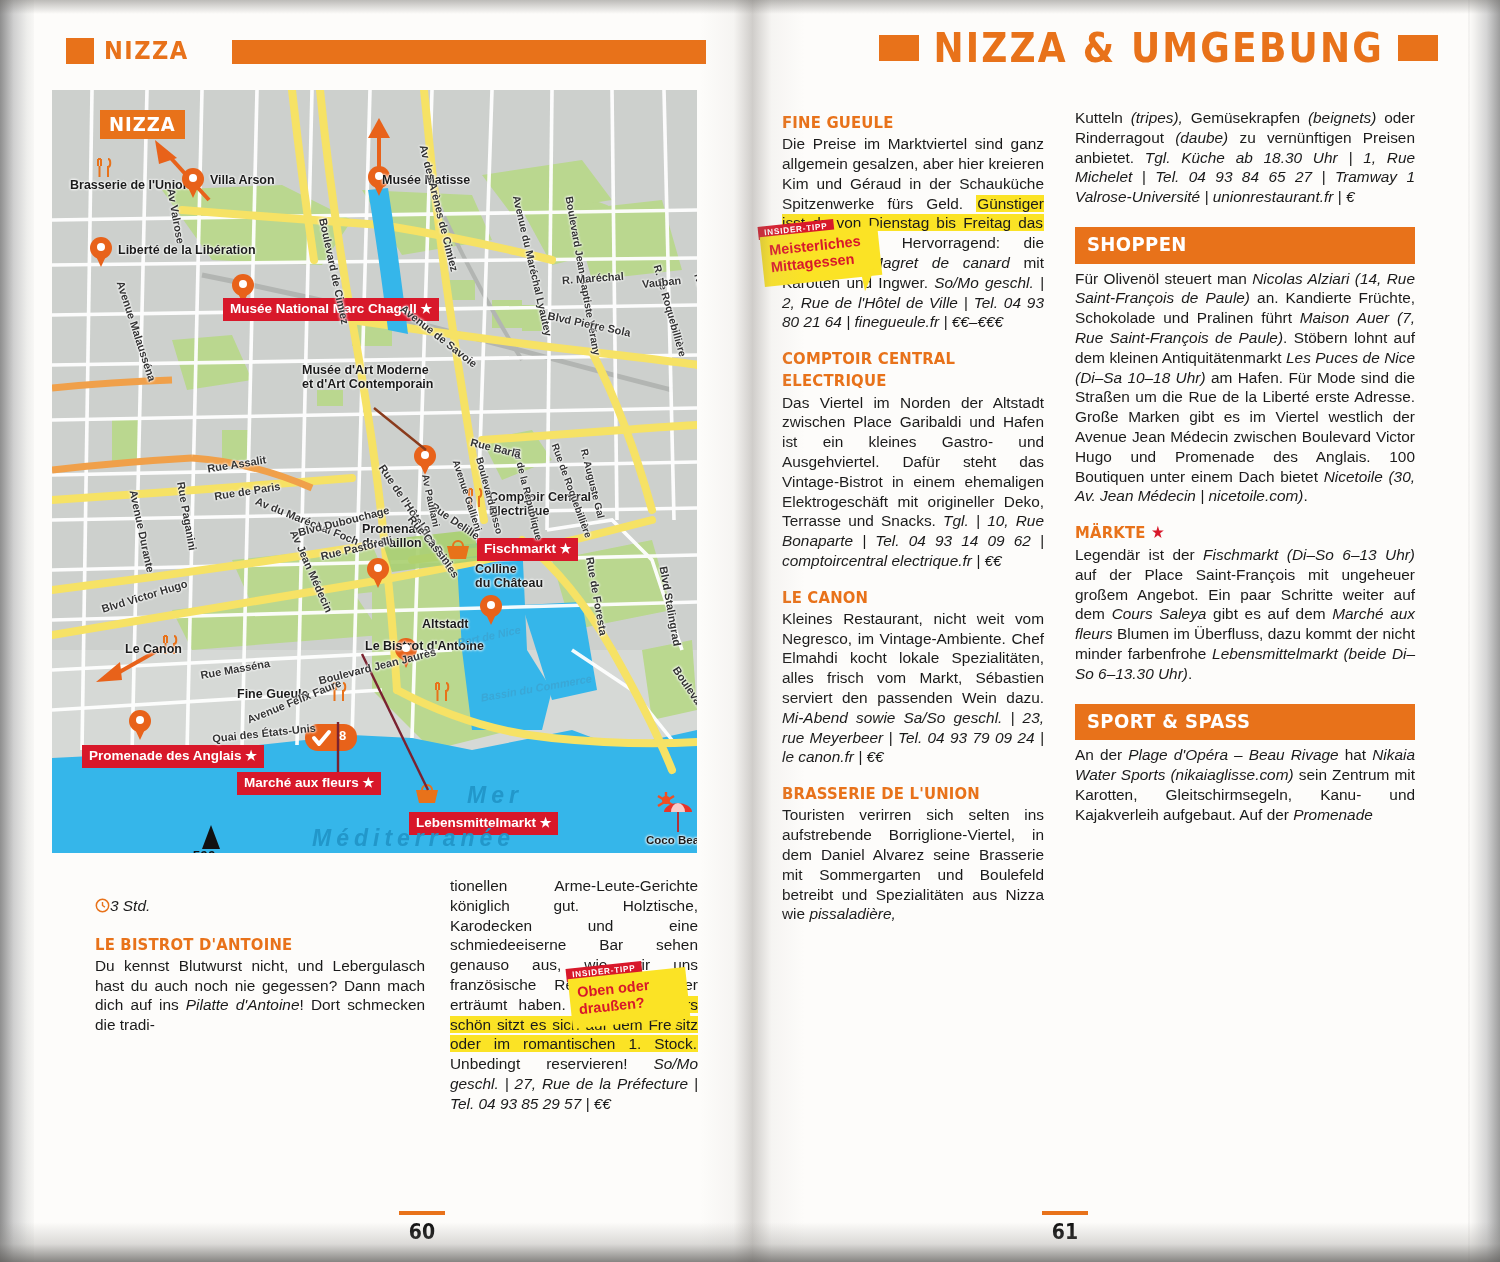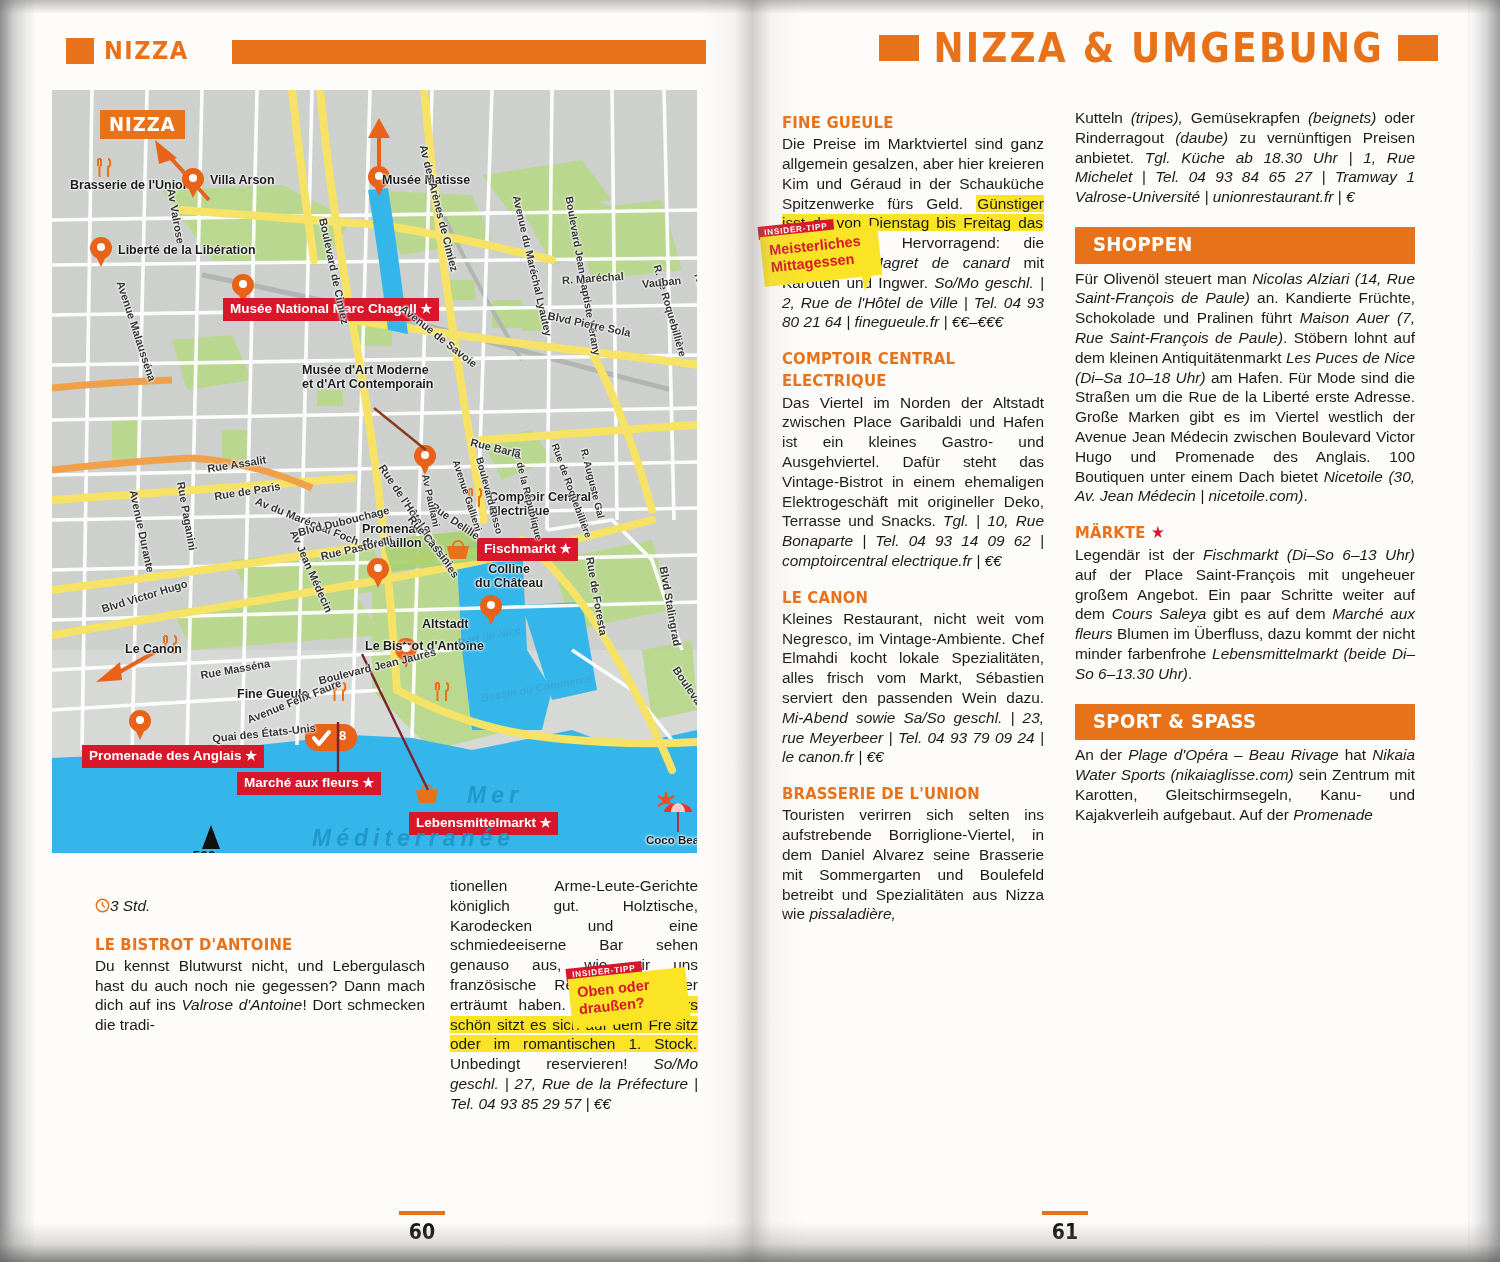--- a/index.html
+++ b/index.html
@@ -117,21 +117,21 @@
   
   .col {
     position:absolute;
     font-family:"Liberation Sans",sans-serif;
     font-size:15.4px; line-height:1.285; color:#1a1a1a;
     text-align:justify; -webkit-hyphens:none; hyphens:none;
   }
   .col p { margin:0 0 0 0; text-align:justify; text-justify:inter-word; }
   .sec-h {
     background:#e8721a; color:#fff; font-weight:700; font-size:20px;
-    letter-spacing:.4px; padding:5px 18px 6px; margin:4px 0 5px;
+    letter-spacing:.4px; padding:5px 12px 6px; margin:4px 0 5px;
     font-family:"DejaVu Sans Condensed","Liberation Sans",sans-serif;
   }
   .sub-h {
     color:#e8721a; font-weight:700; font-size:16.5px; letter-spacing:.2px;
     margin:0 0 1px; font-family:"DejaVu Sans Condensed","Liberation Sans",sans-serif;
     text-align:left;
   }
   .sub-h .star { color:#d8182a; font-size:17px; }
   i.it, em { font-style:italic; }
   .hl { background:#fbe325; padding:0 1px; }
@@ -345,21 +345,21 @@
         <path d="M2 6 h22 l-3 13 H5 Z" fill="#e8721a"></path>
         <path d="M8 6 a5 5 0 0 1 10 0" stroke="#e8721a" stroke-width="2" fill="none"></path>
       </svg>
     <div class="redbox" style="left:425px;top:448px;">
       <span>Fischmarkt</span> <span class="st">★</span>
     </div>
 
     <div class="pin" style="left:428px;top:505px;">
         <i></i>
       </div>
-    <div class="mlabel" style="left:423px;top:472px;text-align:center;">Colline<br>du Château</div>
+    <div class="mlabel" style="left:423px;top:472px;">Colline<br>du Château</div>
 
     <svg class="fork" style="left:108px;top:545px;" viewBox="0 0 20 20">
         <path d="M4 1 v7 M7 1 v7 M5.5 8 v11 M4 1 h3" stroke="#e8721a" stroke-width="2" fill="none"></path>
         <path d="M14 1 c3 0 3 8 0 8 v10" stroke="#e8721a" stroke-width="2" fill="none"></path>
       </svg>
     <svg style="position:absolute;left:28px;top:552px;width:90px;height:45px;">
         <line x1="82" y1="6" x2="36" y2="32" stroke="#e8621a" stroke-width="4"></line>
         <polygon points="16,40 40,20 42,38" fill="#e8621a"></polygon>
       </svg>
     <div class="mlabel" style="left:73px;top:552px;">Le Canon</div>
@@ -495,21 +495,21 @@
       <br>
       <span class="clockicon">
         <svg width="15" height="15" viewBox="0 0 16 16">
             <circle cx="8" cy="8" r="6.6" fill="none" stroke="#e8721a" stroke-width="1.6"></circle>
             <path d="M8 4.2 V8 l2.6 1.8" stroke="#e8721a" stroke-width="1.5" fill="none"></path>
           </svg>
       </span><span>3 Std.</span>
     </p>
     <div class="gap"></div>
     <div class="sub-h">LE BISTROT D'ANTOINE</div>
-    <p><span>Du kennst Blutwurst nicht, und Lebergulasch hast du auch noch nie gegessen? Dann mach dich auf ins </span><em>Valrose d'Antoine</em><span>! Dort schmecken die tradi-</span></p>
+    <p><span>Du kennst Blutwurst nicht, und Lebergulasch hast du auch noch nie gegessen? Dann mach dich auf ins </span><em>Pilatte d'Antoine</em><span>! Dort schmecken die tradi-</span></p>
   </div>
 
   <div class="col" id="lcol2" style="left:450px; top:876px; width:248px;">
     <p><span>tionellen Arme-Leute-Gerichte königlich gut. Holztische, Karodecken und eine schmiedeeiserne Bar sehen genauso aus, wie wir uns französische Restaurants immer erträumt haben. </span><span class="hl">Ganz besonders schön sitzt es sich auf dem Freisitz oder im romantischen 1. Stock.</span><span> Unbedingt reservieren! </span><em>So/Mo geschl. | 27, Rue de la Préfecture | Tel. 04 93 85 29 57 | €€</em></p>
   </div>
 
   <div class="tip" style="left:570px; top:958px;">
     <div class="tag">INSIDER-TIPP</div>
     <div class="body">
       <span>Oben oder</span>

